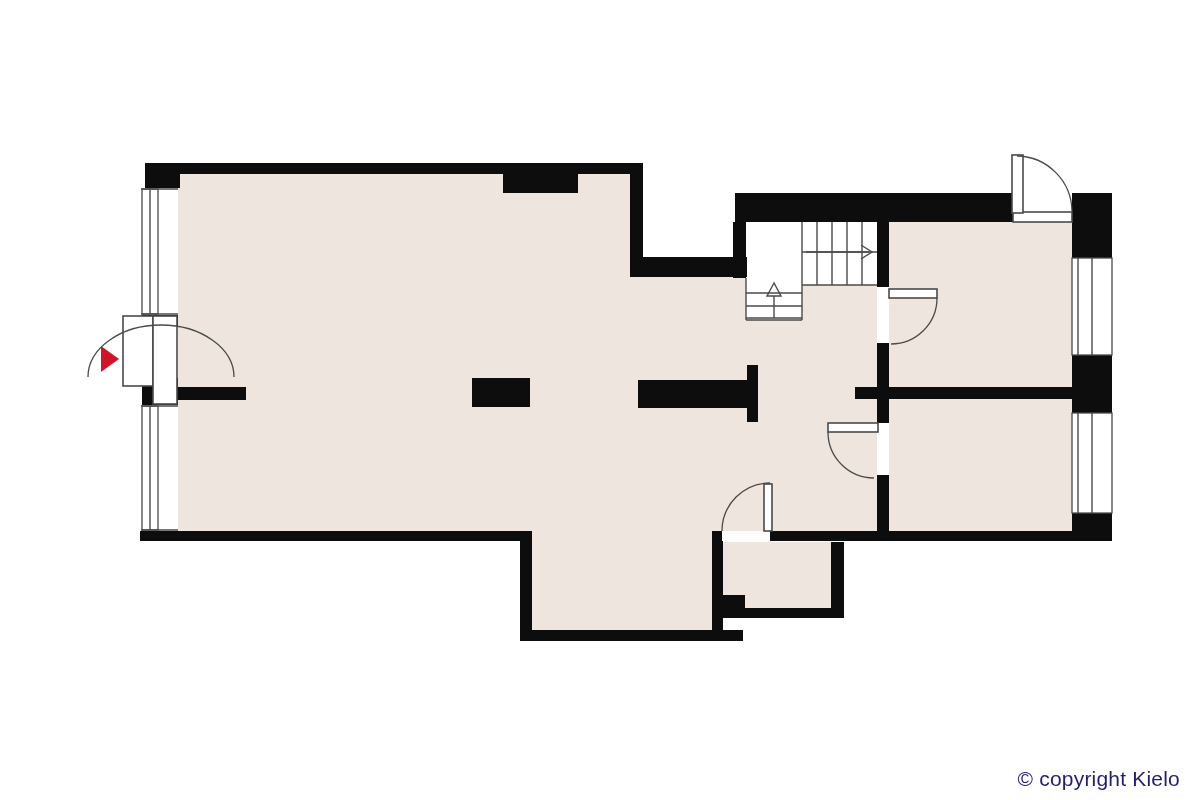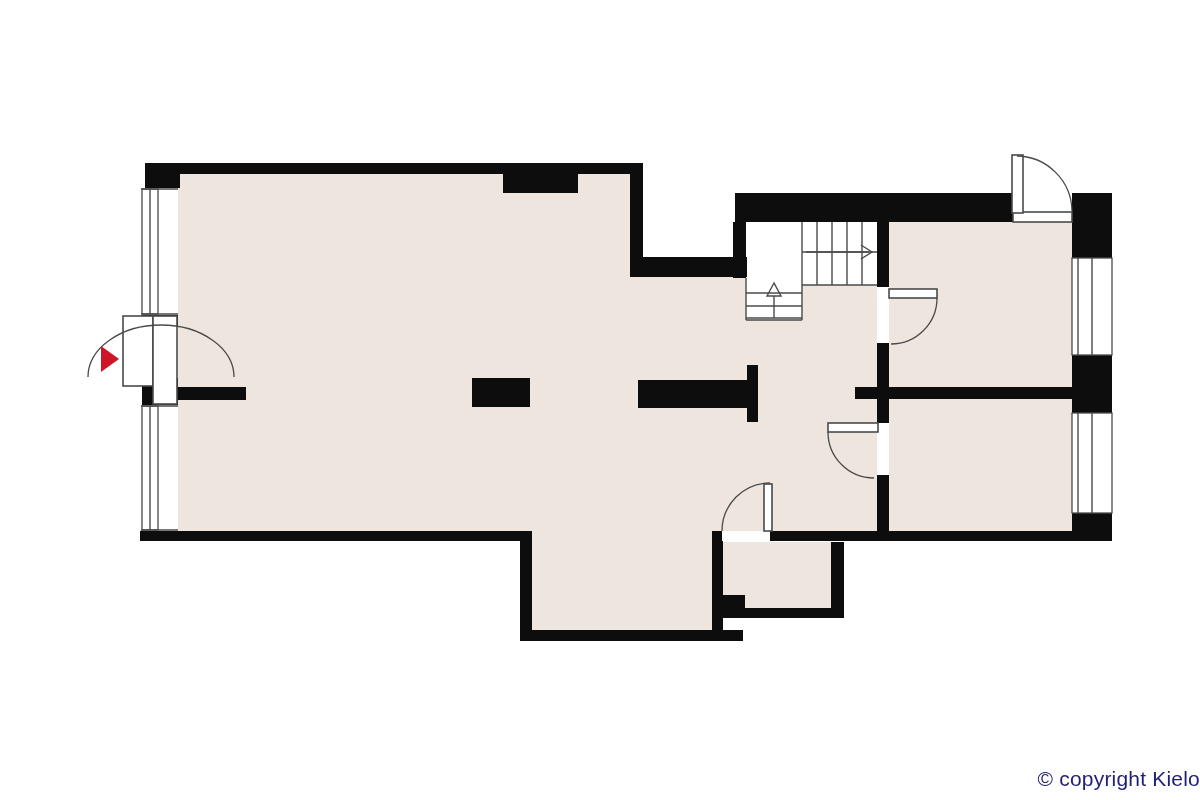--- a/index.html
+++ b/index.html
@@ -14,21 +14,21 @@
   .room{fill:var(--c-floor,#EDE5DE);}
   .stairbg{fill:#FFFFFF;}
   .wall{fill:var(--c-wall,#0D0D0D);}
   .opening{fill:#FFFFFF;}
   .leaf{fill:#FFFFFF;stroke:var(--c-line,#4A4A4A);stroke-width:1.6;}
   .arc{fill:none;stroke:var(--c-line,#4A4A4A);stroke-width:1.3;}
   .ln{stroke:var(--c-line,#4A4A4A);stroke-width:1.4;fill:none;}
   .winframe{fill:#FFFFFF;stroke:var(--c-line,#4A4A4A);stroke-width:1.3;}
   .red{fill:var(--c-red,#CF1528);}
   .copyright{
-    position:absolute;right:0;bottom:9px;
+    position:absolute;right:20px;bottom:9px;
     font-size:21px;letter-spacing:0.2px;
     color:var(--c-copy,#1F1F76);
   }
 </style>
 </head>
 <body style="--c-bg: #FFFFFF; --c-floor: #EDE5DE; --c-wall: #0D0D0D; --c-line: #4A4A4A; --c-red: #CF1528; --c-copy: #1F1F76;">
 
 <div class="plan-wrap">
 <svg width="1200" height="800" viewBox="0 0 1200 800">
 

